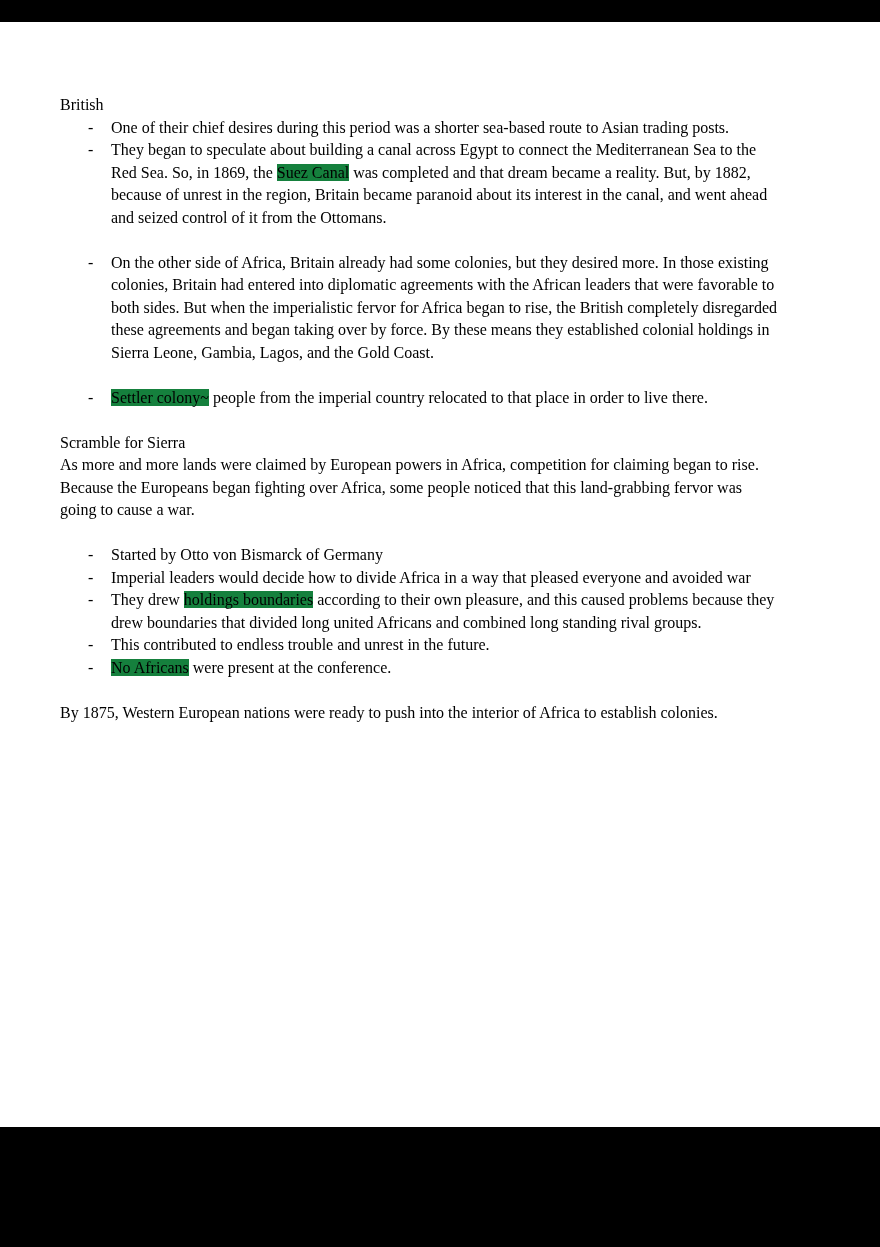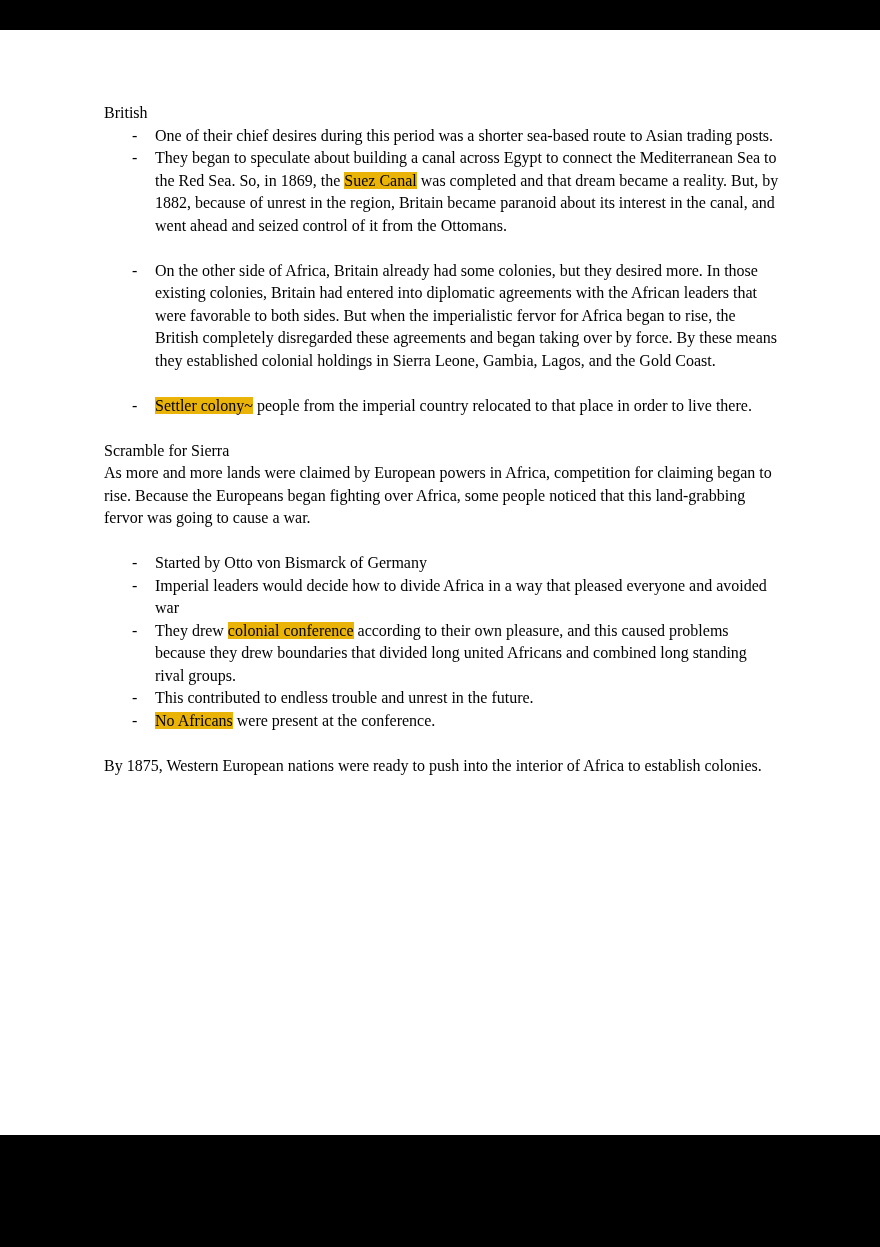--- a/index.html
+++ b/index.html
@@ -7,26 +7,26 @@
     padding: 0;
   }
   body {
     width: 880px;
     height: 1247px;
     background: #000000;
     font-family: "Liberation Serif", "DejaVu Serif", serif;
     overflow: hidden;
   }
   .paper {
-    margin-top: 30px;
+    margin-top: 22px;
     width: 880px;
     height: 1105px;
     background: #ffffff;
     box-sizing: border-box;
-    padding: 72px 100px 40px 104px;
+    padding: 72px 100px 40px 60px;
   }
   .doc {
     color: #000000;
     font-size: 16px;
     line-height: 22.5px;
     text-align: left;
   }
   .doc p.para {
     margin: 0;
     padding: 0;
@@ -40,21 +40,21 @@
     box-sizing: border-box;
   }
   .list-item .marker {
     width: 23px;
     flex-shrink: 0;
   }
   .list-item .item-text {
     flex: 1;
   }
   .hl {
-    background: #eab308;
+    background: #15803d;
   }
 </style>
 </head>
 <body>
 
 <div class="paper">
   <div class="doc">
       <p class="para"><span>British</span></p>
       <div class="list-item">
         <span class="marker">-</span>
@@ -81,21 +81,21 @@
       <div class="list-item">
         <span class="marker">-</span>
         <span class="item-text"><span>Started by Otto von Bismarck of Germany</span></span>
       </div>
       <div class="list-item">
         <span class="marker">-</span>
         <span class="item-text"><span>Imperial leaders would decide  how to divide Africa in a way that pleased everyone and avoided war</span></span>
       </div>
       <div class="list-item">
         <span class="marker">-</span>
-        <span class="item-text"><span>They drew </span><span class="hl">colonial conference</span><span> according to their own pleasure, and this caused problems because they drew boundaries that divided long united Africans and combined long standing rival groups.</span></span>
+        <span class="item-text"><span>They drew </span><span class="hl">holdings boundaries</span><span> according to their own pleasure, and this caused problems because they drew boundaries that divided long united Africans and combined long standing rival groups.</span></span>
       </div>
       <div class="list-item">
         <span class="marker">-</span>
         <span class="item-text"><span>This contributed to endless trouble and unrest in the future.</span></span>
       </div>
       <div class="list-item">
         <span class="marker">-</span>
         <span class="item-text"><span class="hl">No Africans</span><span> were present at the conference.</span></span>
       </div>
       <div class="spacer"></div>

